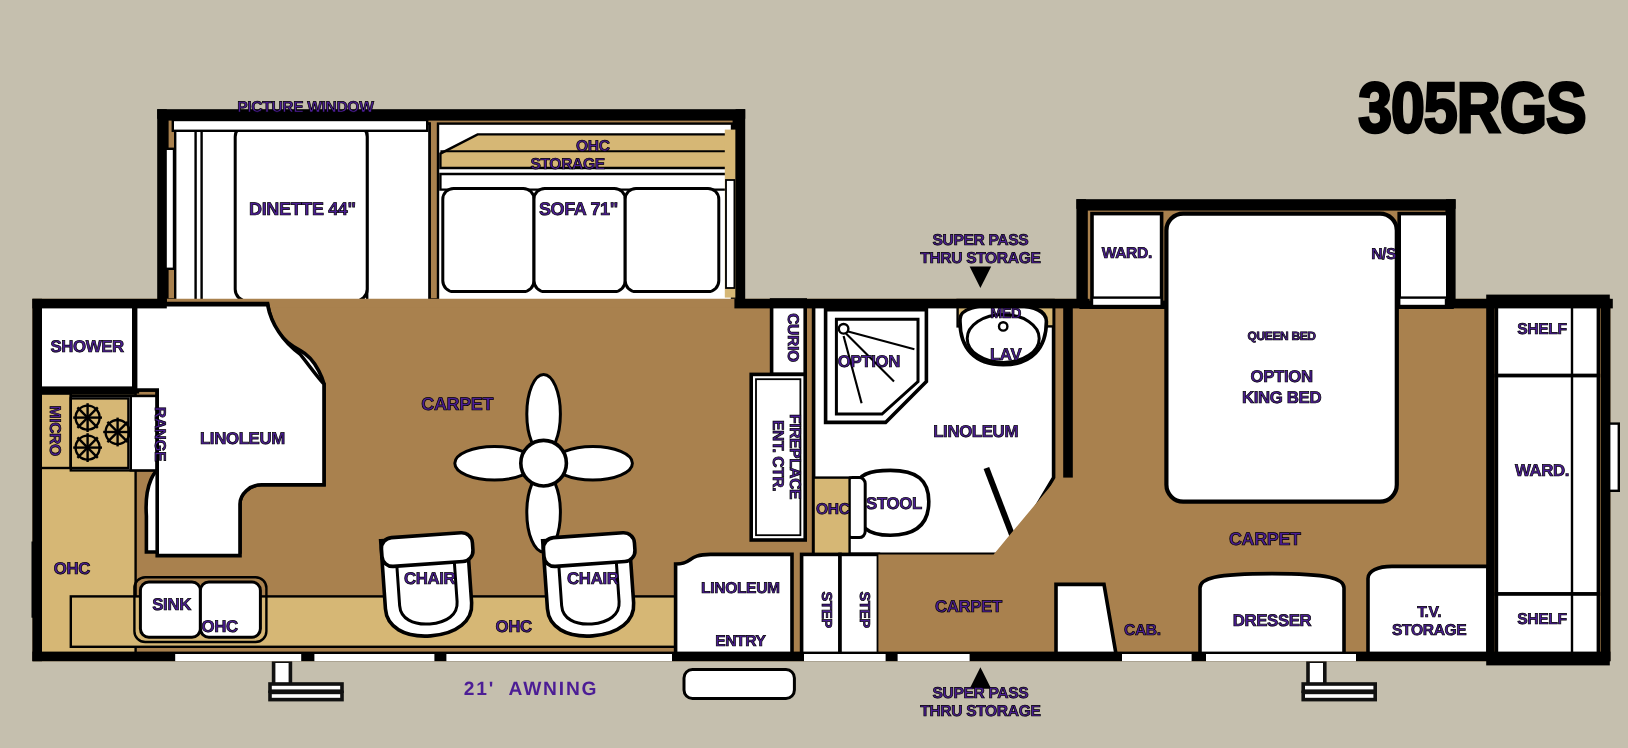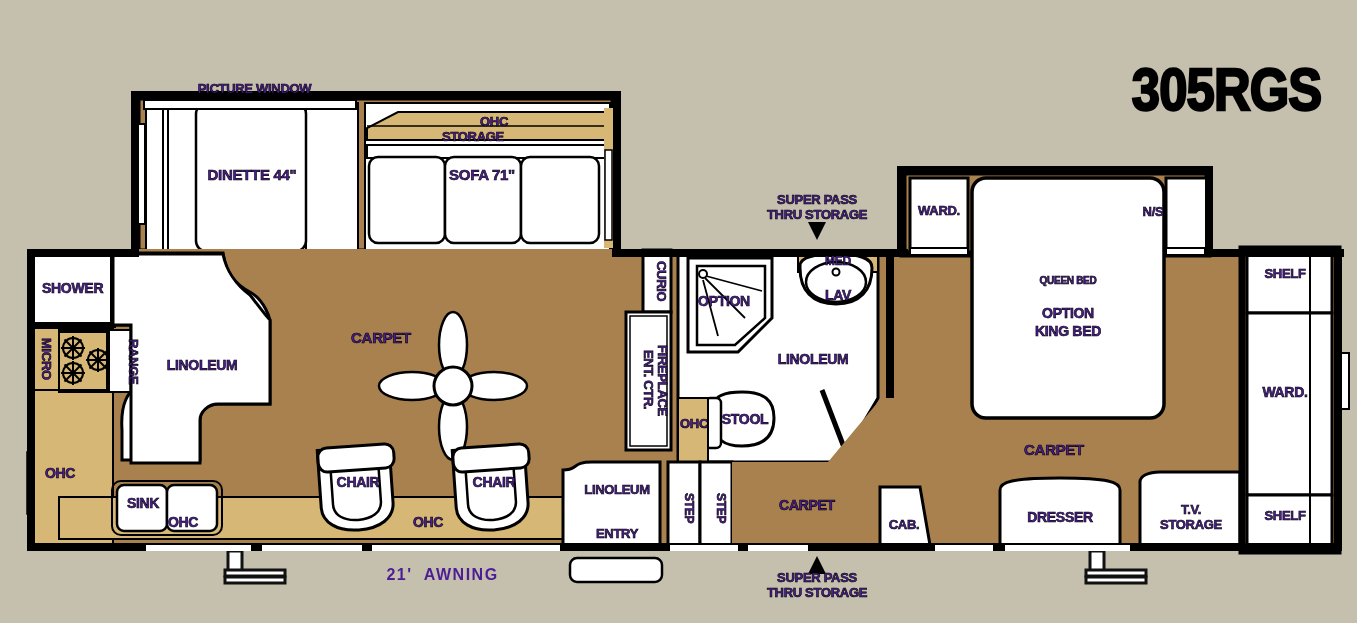--- a/index.html
+++ b/index.html
@@ -326,14 +326,14 @@
 <div class="lbl" style="left:1008px;top:291px;width:120px;font-size:14px;margin-top:33px;">KING BED</div>
 <div class="lbl" style="left:1008px;top:306px;width:120px;font-size:14px;">OPTION</div>
 <div class="lbl" style="left:1133px;top:205px;width:40px;font-size:13px;">N/S</div>
 <div class="lbl" style="left:1254px;top:267px;width:62px;font-size:13px;">SHELF</div>
 <div class="lbl" style="left:1254px;top:385px;width:62px;font-size:14px;">WARD.</div>
 <div class="lbl" style="left:1254px;top:509px;width:62px;font-size:13px;">SHELF</div>
 <div class="lbl" style="left:1000px;top:442px;width:108px;font-size:15px;">CARPET</div>
 <div class="lbl" style="left:1013px;top:510px;width:94px;font-size:14px;">DRESSER</div>
 <div class="lbl" style="left:1145px;top:503px;width:92px;font-size:13px;">T.V.</div>
 <div class="lbl" style="left:1145px;top:518px;width:92px;font-size:13px;">STORAGE</div>
-<div class="lbl" style="left:880px;top:518px;width:48px;font-size:13px;">CAB.</div>
+<div class="lbl" style="left:880px;top:518px;width:48px;font-size:13px;padding-left:48px;">CAB.</div>
 <div class="lbl" style="left:760px;top:498px;width:94px;font-size:14px;">CARPET</div>
 
 </body></html>

